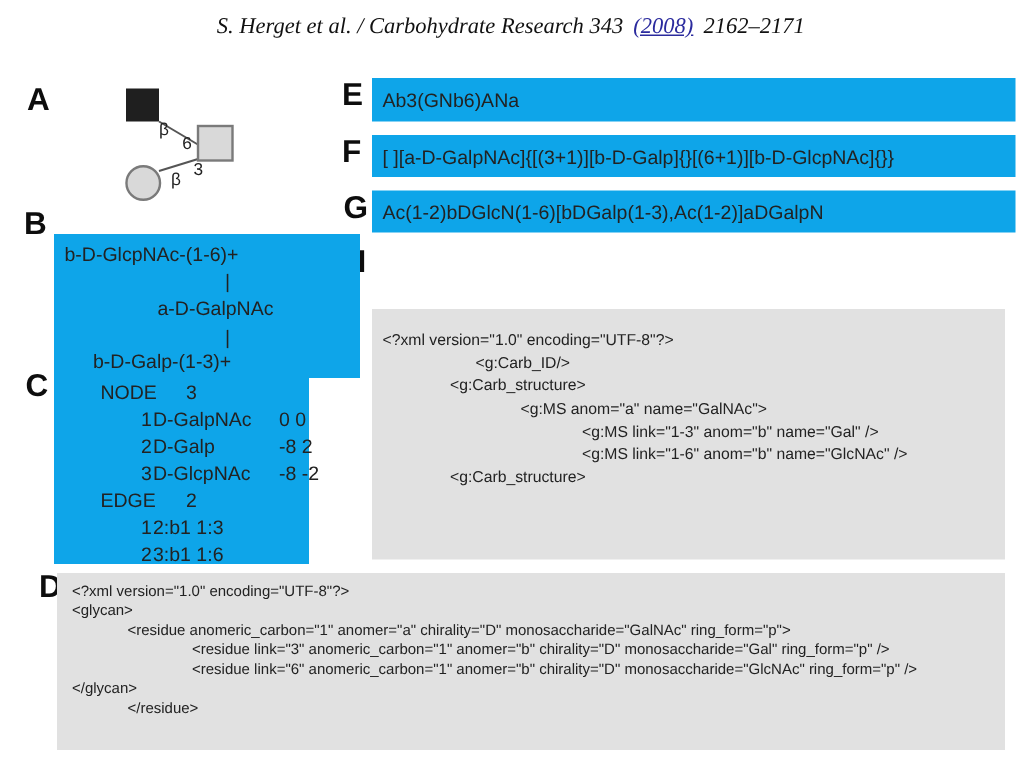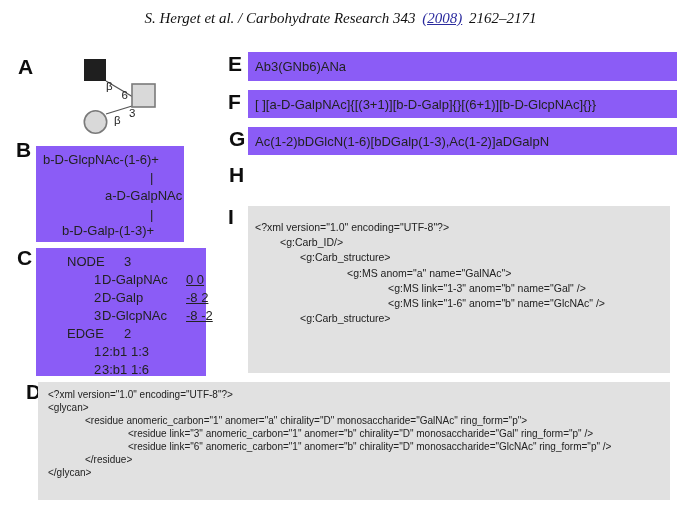--- a/index.html
+++ b/index.html
@@ -9,28 +9,28 @@
   }
   
   .header{
     position:absolute;top:10px;left:0;width:100%;text-align:center;
     font-family:"Liberation Serif",serif;font-style:italic;font-size:15px;color:#111;
   }
   .header .year{color:#2b2b9e;margin:0 3px;text-decoration:underline;}
   
   .panel-label{position:absolute;font-weight:bold;font-size:21px;color:#0d0d0d;}
   
-  .gbox{position:absolute;background:#8b5cf6;}
+  .gbox{position:absolute;background:#0ea5e9;}
   
   .b-line{position:absolute;font-size:13px;white-space:pre;color:#222;}
   
   .c-row{position:absolute;left:0;width:100%;height:18px;margin-left:21px;}
   .c-row span{position:absolute;white-space:pre;font-size:13px;color:#222;}
   .c-kw{left:10px;}  .c-count{left:67px;}
-  .c-idx{left:37px;} .c-name{left:45px;} .c-coords{left:129px;text-decoration:underline;} .c-val{left:45px;}
+  .c-idx{left:37px;} .c-name{left:45px;} .c-coords{left:129px;} .c-val{left:45px;}
   
   .strbox{display:flex;align-items:center;padding-left:7px;font-size:13px;color:#222;}
   .strbox .txt{white-space:pre;}
   
   .code{position:absolute;background:#e1e1e1;color:#222;}
   .code .ln{white-space:pre;}
   .code-d{font-size:10px;line-height:13px;padding:6px 0 0 10px;}
   .code-i{font-size:10.5px;line-height:15.2px;padding:14px 0 0 7px;}
   
   .glycan-svg{position:absolute;left:75px;top:55px;}
@@ -62,21 +62,21 @@
     <line x1="31" y1="59" x2="57" y2="51" stroke="#555" stroke-width="1.3"></line>
     <rect x="9" y="4" width="22" height="22" fill="#1f1f1f"></rect>
     <rect x="57" y="29" width="23" height="23" fill="#d9d9d9" stroke="#7a7a7a" stroke-width="1.6"></rect>
     <circle cx="20.5" cy="67" r="11.2" fill="#d9d9d9" stroke="#7a7a7a" stroke-width="1.6"></circle>
     <text x="31" y="35">β</text>
     <text x="46.5" y="44">6</text>
     <text x="54" y="61.5">3</text>
     <text x="39" y="68.5">β</text>
   </svg>
 
-  <div class="gbox" style="left:36px;top:146px;width:148px;height:96px">
+  <div class="gbox" style="left:36px;top:156px;width:204px;height:96px">
     <span class="b-line" style="left:7px;top:6px">b-D-GlcpNAc-(1-6)+</span>
     <span class="b-line" style="left:114px;top:24px">|</span>
     <span class="b-line" style="left:69px;top:42px">a-D-GalpNAc</span>
     <span class="b-line" style="left:114px;top:61px">|</span>
     <span class="b-line" style="left:26px;top:77px">b-D-Galp-(1-3)+</span>
   </div>
 
   <div class="gbox" style="left:36px;top:248px;width:170px;height:128px">
     <div class="c-row" style="top:6px">
       <span class="c-kw">NODE</span>
@@ -116,31 +116,31 @@
   </div>
   <div class="gbox strbox" style="left:248px;top:90px;width:422px;height:28px">
     <span class="txt">[ ][a-D-GalpNAc]{[(3+1)][b-D-Galp]{}[(6+1)][b-D-GlcpNAc]{}}</span>
   </div>
   <div class="gbox strbox" style="left:248px;top:127px;width:422px;height:28px">
     <span class="txt">Ac(1-2)bDGlcN(1-6)[bDGalp(1-3),Ac(1-2)]aDGalpN</span>
   </div>
 
   <div class="code code-i" style="left:248px;top:206px;width:415px;height:153px">
     <div class="ln" style="margin-left:0">&lt;?xml version="1.0" encoding="UTF-8"?&gt;</div>
-    <div class="ln" style="margin-left:25px">&lt;g:Carb_ID/&gt;</div>
+    <div class="ln" style="margin-left:62px">&lt;g:Carb_ID/&gt;</div>
     <div class="ln" style="margin-left:45px">&lt;g:Carb_structure&gt;</div>
     <div class="ln" style="margin-left:92px">&lt;g:MS anom="a" name="GalNAc"&gt;</div>
     <div class="ln" style="margin-left:133px">&lt;g:MS link="1-3" anom="b" name="Gal" /&gt;</div>
     <div class="ln" style="margin-left:133px">&lt;g:MS link="1-6" anom="b" name="GlcNAc" /&gt;</div>
     <div class="ln" style="margin-left:45px">&lt;g:Carb_structure&gt;</div>
   </div>
 
   <div class="code code-d" style="left:38px;top:382px;width:622px;height:112px">
     <div class="ln" style="margin-left:0">&lt;?xml version="1.0" encoding="UTF-8"?&gt;</div>
     <div class="ln" style="margin-left:0">&lt;glycan&gt;</div>
     <div class="ln" style="margin-left:37px">&lt;residue anomeric_carbon="1" anomer="a" chirality="D" monosaccharide="GalNAc" ring_form="p"&gt;</div>
     <div class="ln" style="margin-left:80px">&lt;residue link="3" anomeric_carbon="1" anomer="b" chirality="D" monosaccharide="Gal" ring_form="p" /&gt;</div>
     <div class="ln" style="margin-left:80px">&lt;residue link="6" anomeric_carbon="1" anomer="b" chirality="D" monosaccharide="GlcNAc" ring_form="p" /&gt;</div>
+    <div class="ln" style="margin-left:0">&lt;/glycan&gt;</div>
     <div class="ln" style="margin-left:37px">&lt;/residue&gt;</div>
-    <div class="ln" style="margin-left:0">&lt;/glycan&gt;</div>
   </div>
 
 </div>
 
 </body></html>

